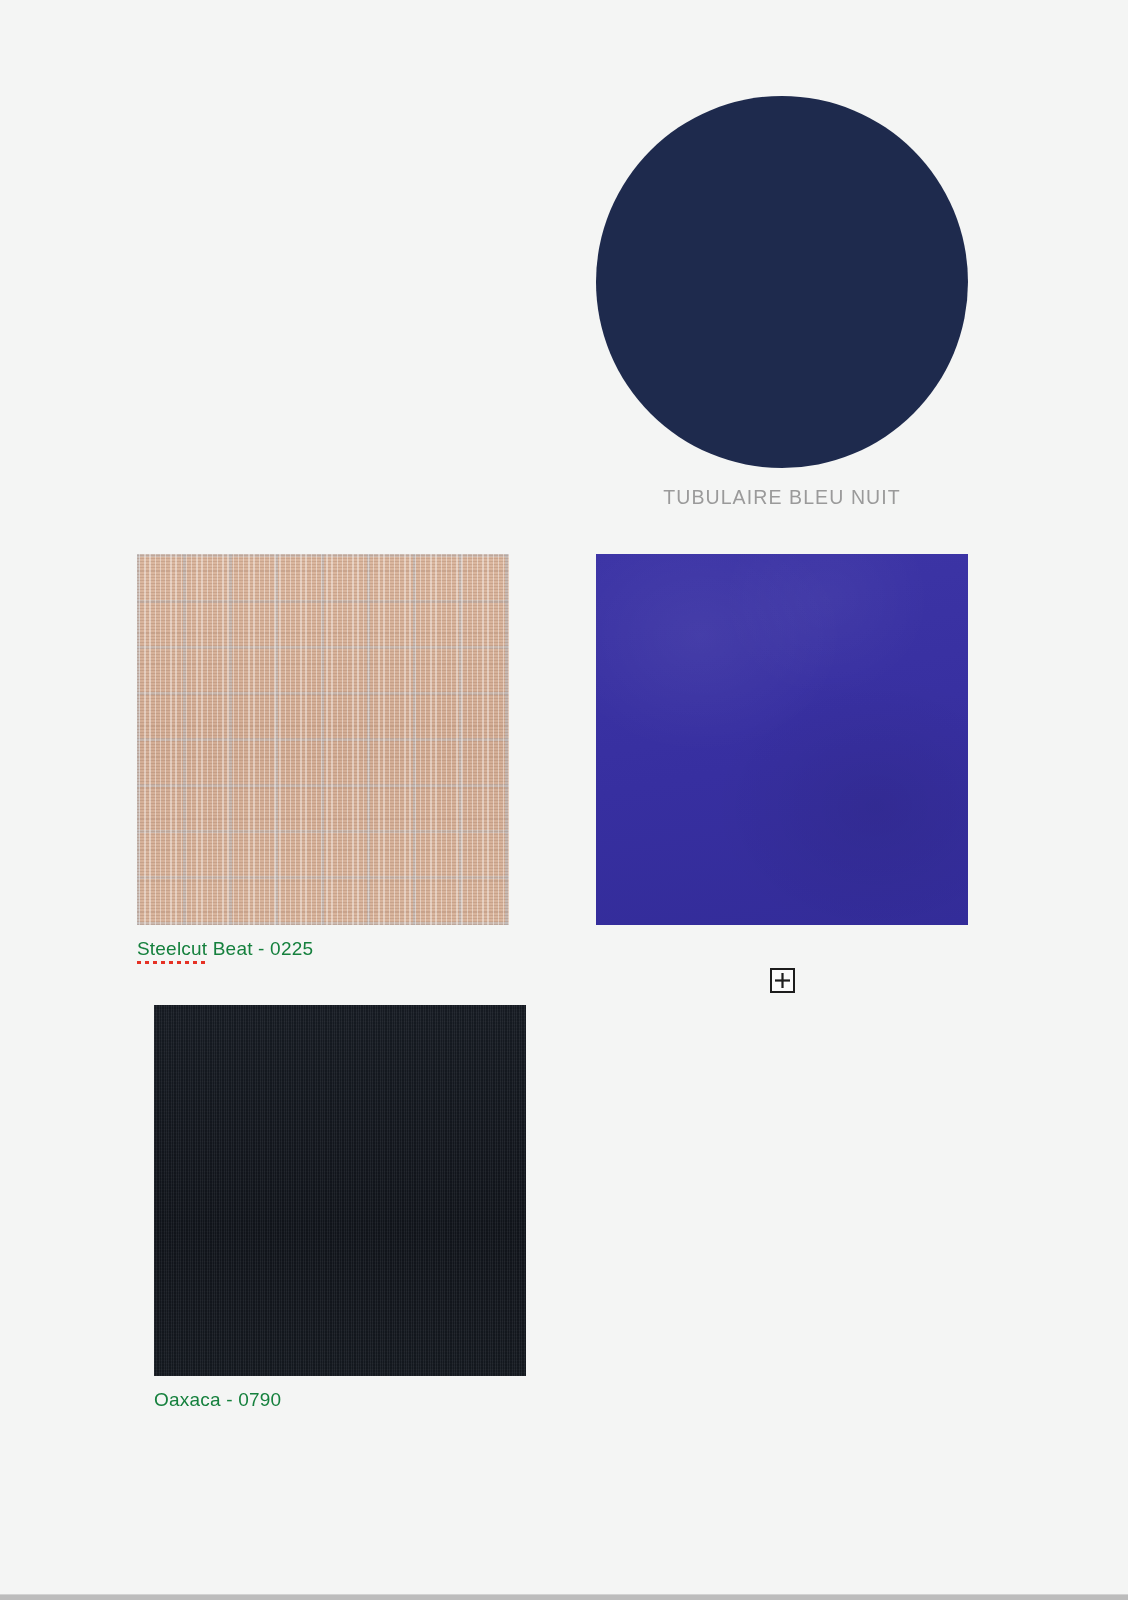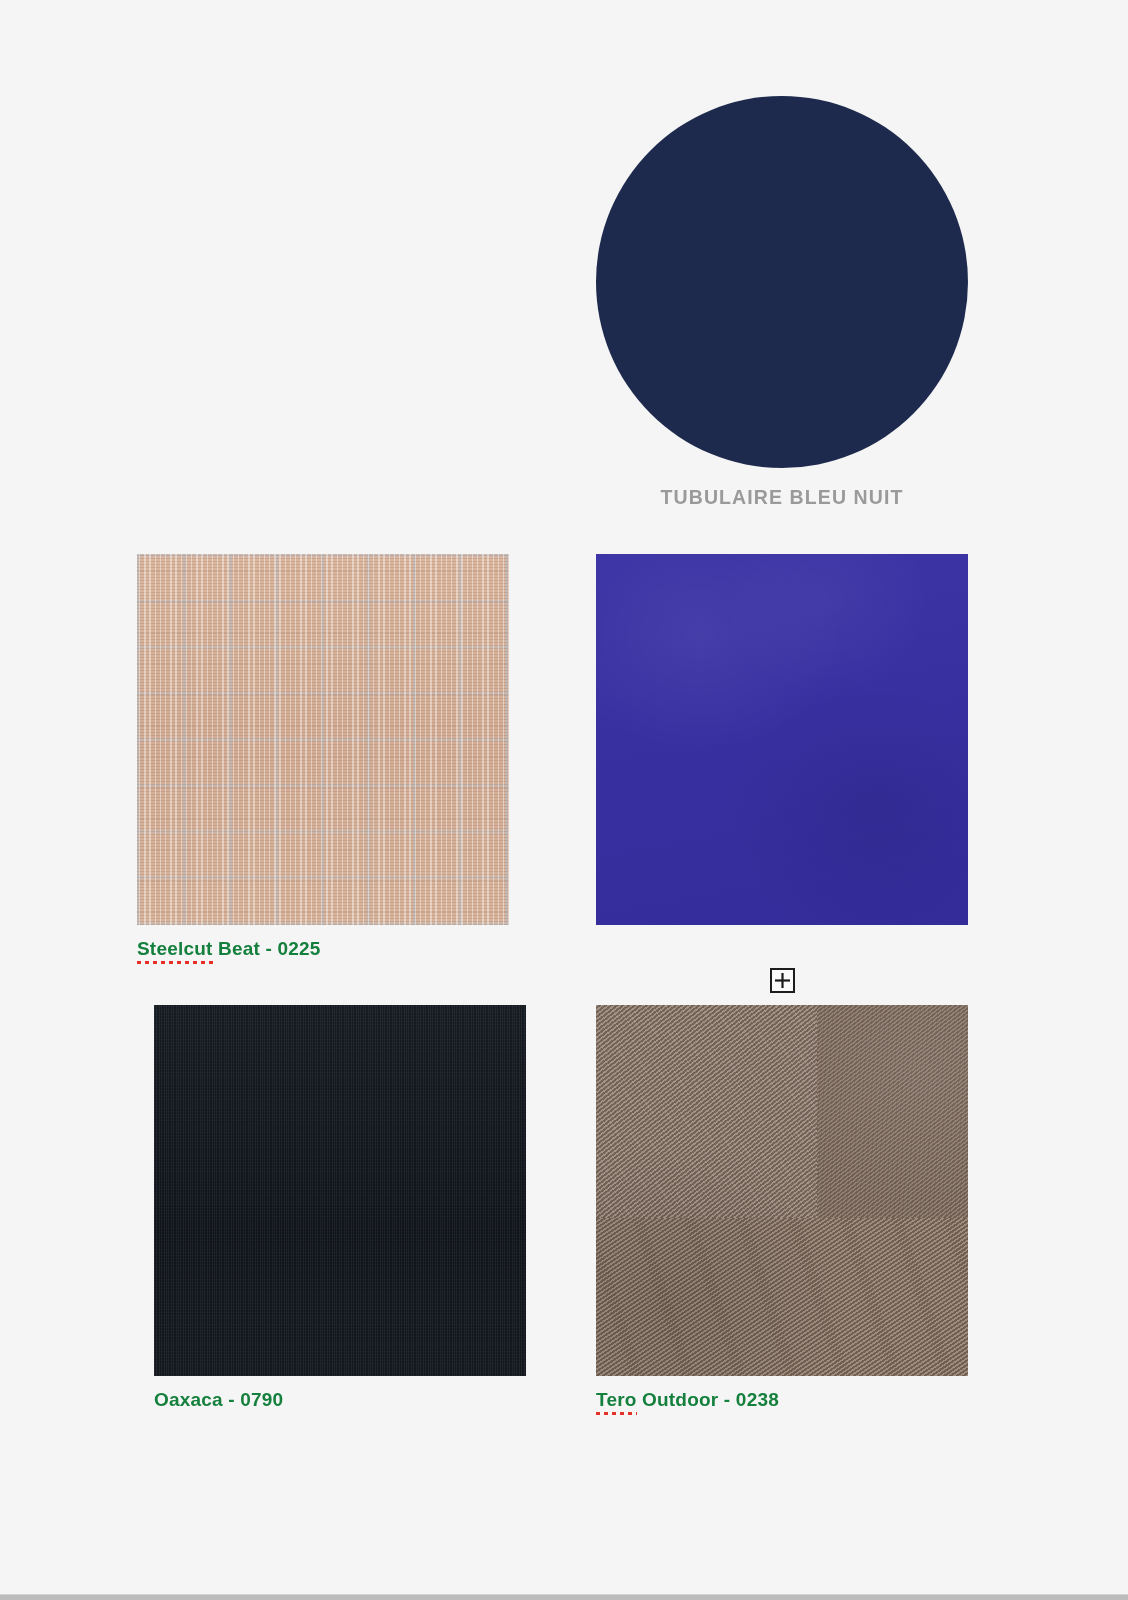--- a/index.html
+++ b/index.html
@@ -214,21 +214,21 @@
     bottom: 0;
     width: 1128px;
     height: 6px;
     background: #bcbcbc;
     border-top: 1px solid #d2d2d2;
   }
 </style>
 </head>
 <body>
 
-<div id="page" style="background: rgb(244, 245, 244); font-weight: bold;">
+<div id="page" style="background: rgb(244, 245, 244);">
 
   <div id="hero-block">
     <div id="hero-swatch" style="background: rgb(30, 42, 77);"></div>
     <div id="hero-caption">TUBULAIRE BLEU NUIT</div>
   </div>
 
   <div class="grid-cell cell-r1c1">
     <div class="swatch tex-steelcut"></div>
     <div class="swatch-label">
       <span class="misspelled">Steelcut</span><span> Beat - 0225</span>
@@ -246,27 +246,15 @@
     </svg>
   </div>
 
   <div class="grid-cell cell-r2c1">
     <div class="swatch tex-oaxaca"></div>
     <div class="swatch-label">
       <span>Oaxaca - 0790</span>
     </div>
   </div>
 
-  <div class="grid-cell cell-r2c2">
-    <div class="swatch tex-tero">
-      <div class="tero-base"></div>
-      <div class="tero-diag tero-diag-a"></div>
-      <div class="tero-diag tero-diag-b"></div>
-      <div class="tero-diag tero-diag-c"></div>
-      <div class="tero-shade"></div>
-    </div>
-    <div class="swatch-label">
-      <span class="misspelled">Tero</span><span> Outdoor - 0238</span>
-    </div>
-  </div>
 
   <div id="page-divider" style="background: rgb(188, 188, 188);"></div>
 </div>
 
 </body></html>

